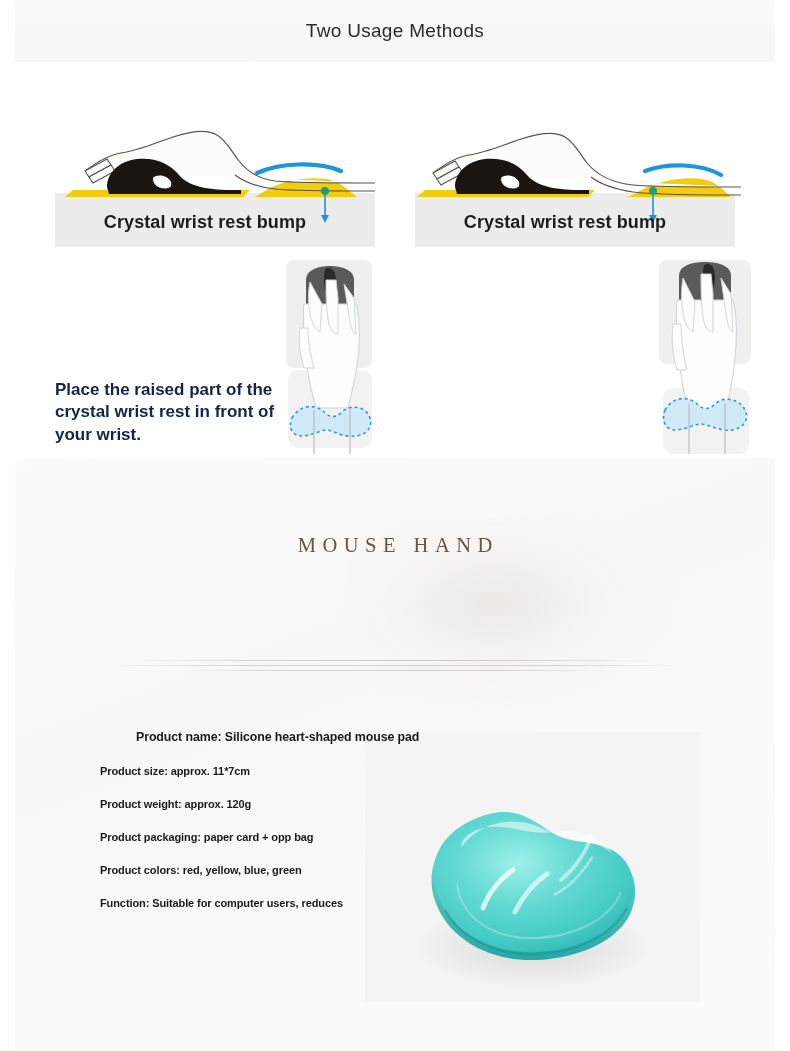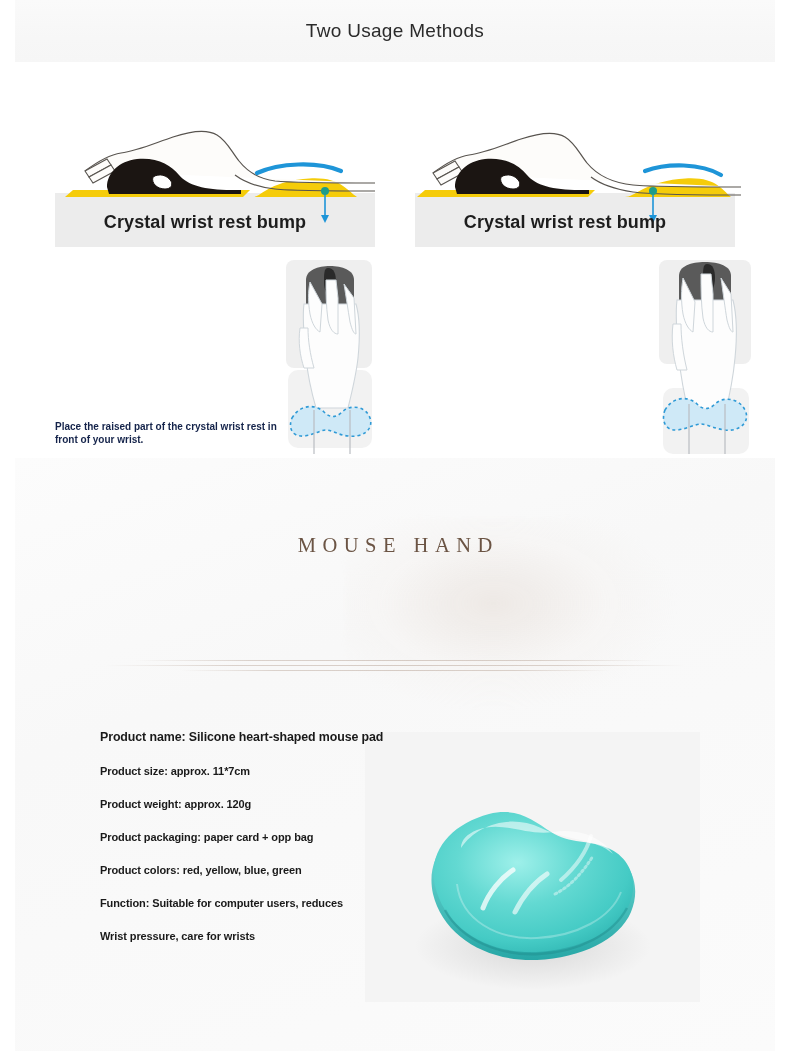--- a/index.html
+++ b/index.html
@@ -39,21 +39,21 @@
   }
   .sv-svg{ position:absolute; left:0; top:0; width:340px; height:152px; }
 
   
   .top-panel{ position:absolute; top:258px; width:345px; height:198px; }
   #top-panel-left { left:45px; }
   #top-panel-right{ left:420px; }
 
   .td-caption{
     position:absolute; left:10px; bottom:10px; width:232px;
-    font-size:10px; font-weight:bold; color:#14234a; line-height:1.32;
+    font-size:17px; font-weight:bold; color:#14234a; line-height:1.32;
     letter-spacing:0px;
   }
   .td-svg{ position:absolute; right:0px; top:0; width:120px; height:198px; }
 
   
   #info-section{
     position:absolute; left:15px; top:458px; width:760px; height:593px;
     background:linear-gradient(160deg,#fcfcfc 0%,#f8f8f8 35%,#fbfbfb 100%);
     overflow:hidden;
   }
@@ -84,21 +84,21 @@
   #div-3{ width:430px; }
 
   
   #spec-list{
     position:absolute; left:85px; top:272px; width:340px;
   }
   .spec-item{
     font-size:11px; font-weight:bold; color:#1a1a1a;
     margin-bottom:21px; white-space:nowrap; letter-spacing:-.1px;
   }
-  .spec-item:first-child{ font-size:12.4px; }
+  .spec-item:first-child{ font-size:12.4px;margin-left:36px; }
 
   
   #product-photo{
     position:absolute; left:350px; top:274px; width:335px; height:270px;
     background:#f4f4f4; overflow:hidden;
   }
   #product-photo svg{ position:absolute; left:0; top:0; }
 </style>
 </head>
 <body>
@@ -258,16 +258,15 @@
     </svg>
   </div>
 
   <div id="spec-list">
     <div class="spec-item">Product name: Silicone heart-shaped mouse pad</div>
     <div class="spec-item">Product size: approx. 11*7cm</div>
     <div class="spec-item">Product weight: approx. 120g</div>
     <div class="spec-item">Product packaging: paper card + opp bag</div>
     <div class="spec-item">Product colors: red, yellow, blue, green</div>
     <div class="spec-item">Function: Suitable for computer users, reduces</div>
-    <div class="spec-item">Wrist pressure, care for wrists</div>
   </div>
 
 </div>
 
 </body></html>

